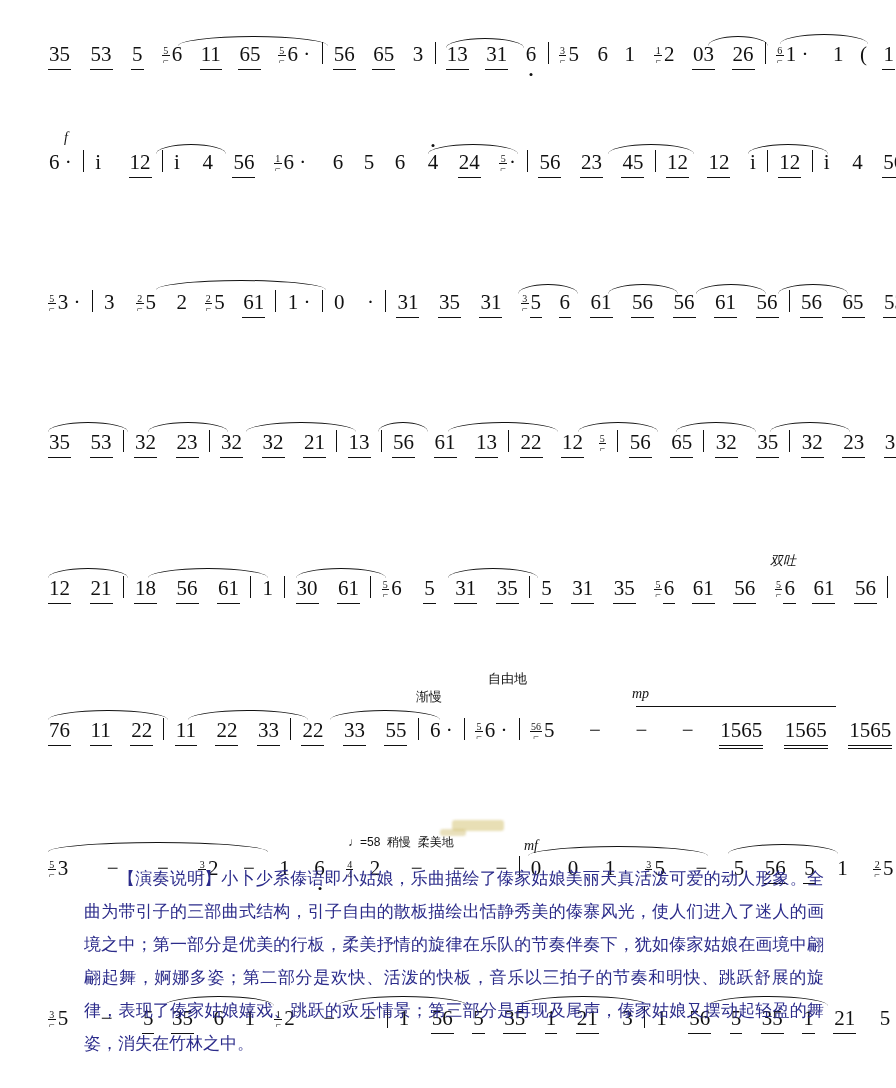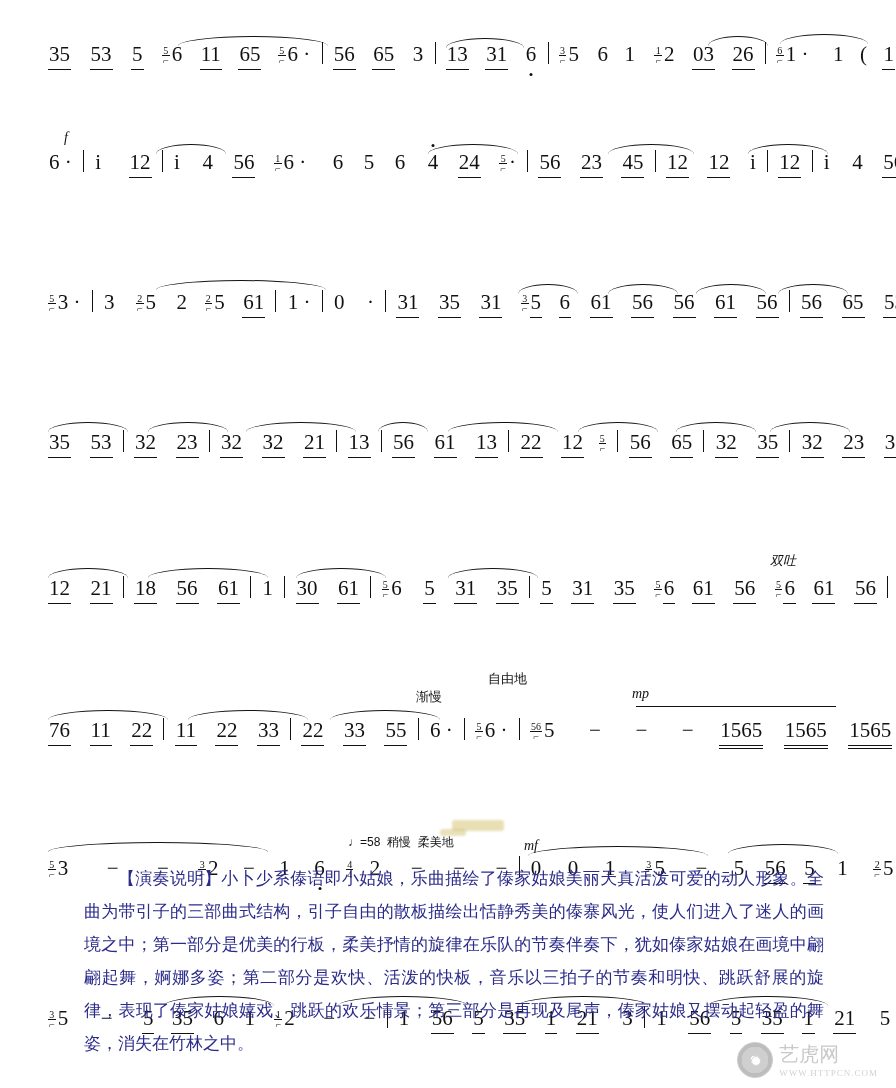--- a/index.html
+++ b/index.html
@@ -609,21 +609,14 @@
     <div class="slur" style="left:660px;top:-10px;width:120px;"></div>
   </div>
 
   <div class="smudge"></div>
   <div class="smudge2"></div>
 
   <div class="desc">
     <p class="ind"><span class="bracket">【演奏说明】</span><span>小卜少系傣语即小姑娘，乐曲描绘了傣家姑娘美丽天真活泼可爱的动人形象。全曲为带引子的三部曲式结构，引子自由的散板描绘出恬静秀美的傣寨风光，使人们进入了迷人的画境之中；第一部分是优美的行板，柔美抒情的旋律在乐队的节奏伴奏下，犹如傣家姑娘在画境中翩翩起舞，婀娜多姿；第二部分是欢快、活泼的快板，音乐以三拍子的节奏和明快、跳跃舒展的旋律，表现了傣家姑娘嬉戏、跳跃的欢乐情景；第三部分是再现及尾声，傣家姑娘又摆动起轻盈的舞姿，消失在竹林之中。</span></p>
   </div>
 
-  <div class="wm-logo">
-    <div class="wm-disc"></div>
-    <div>
-      <span class="wm-text">艺虎网</span>
-      <span class="wm-sub">WWW.HTTPCN.COM</span>
-    </div>
-  </div>
 
 </div>
 
 </body></html>

